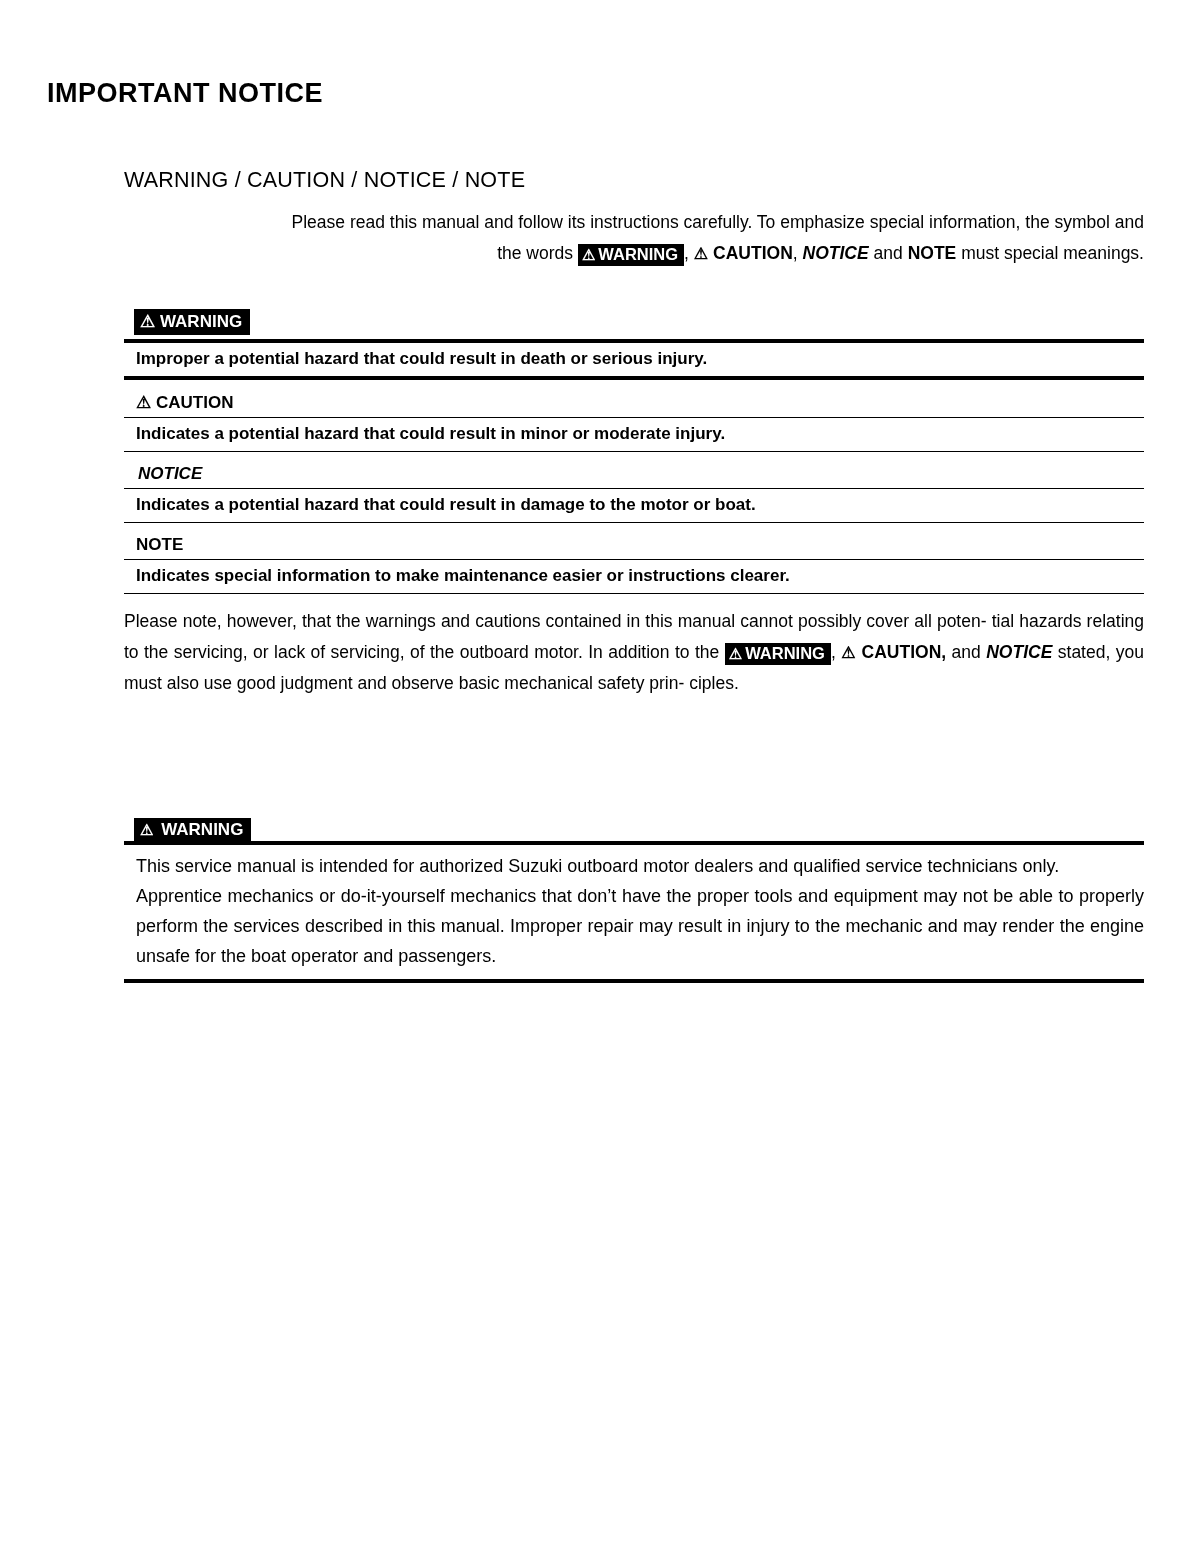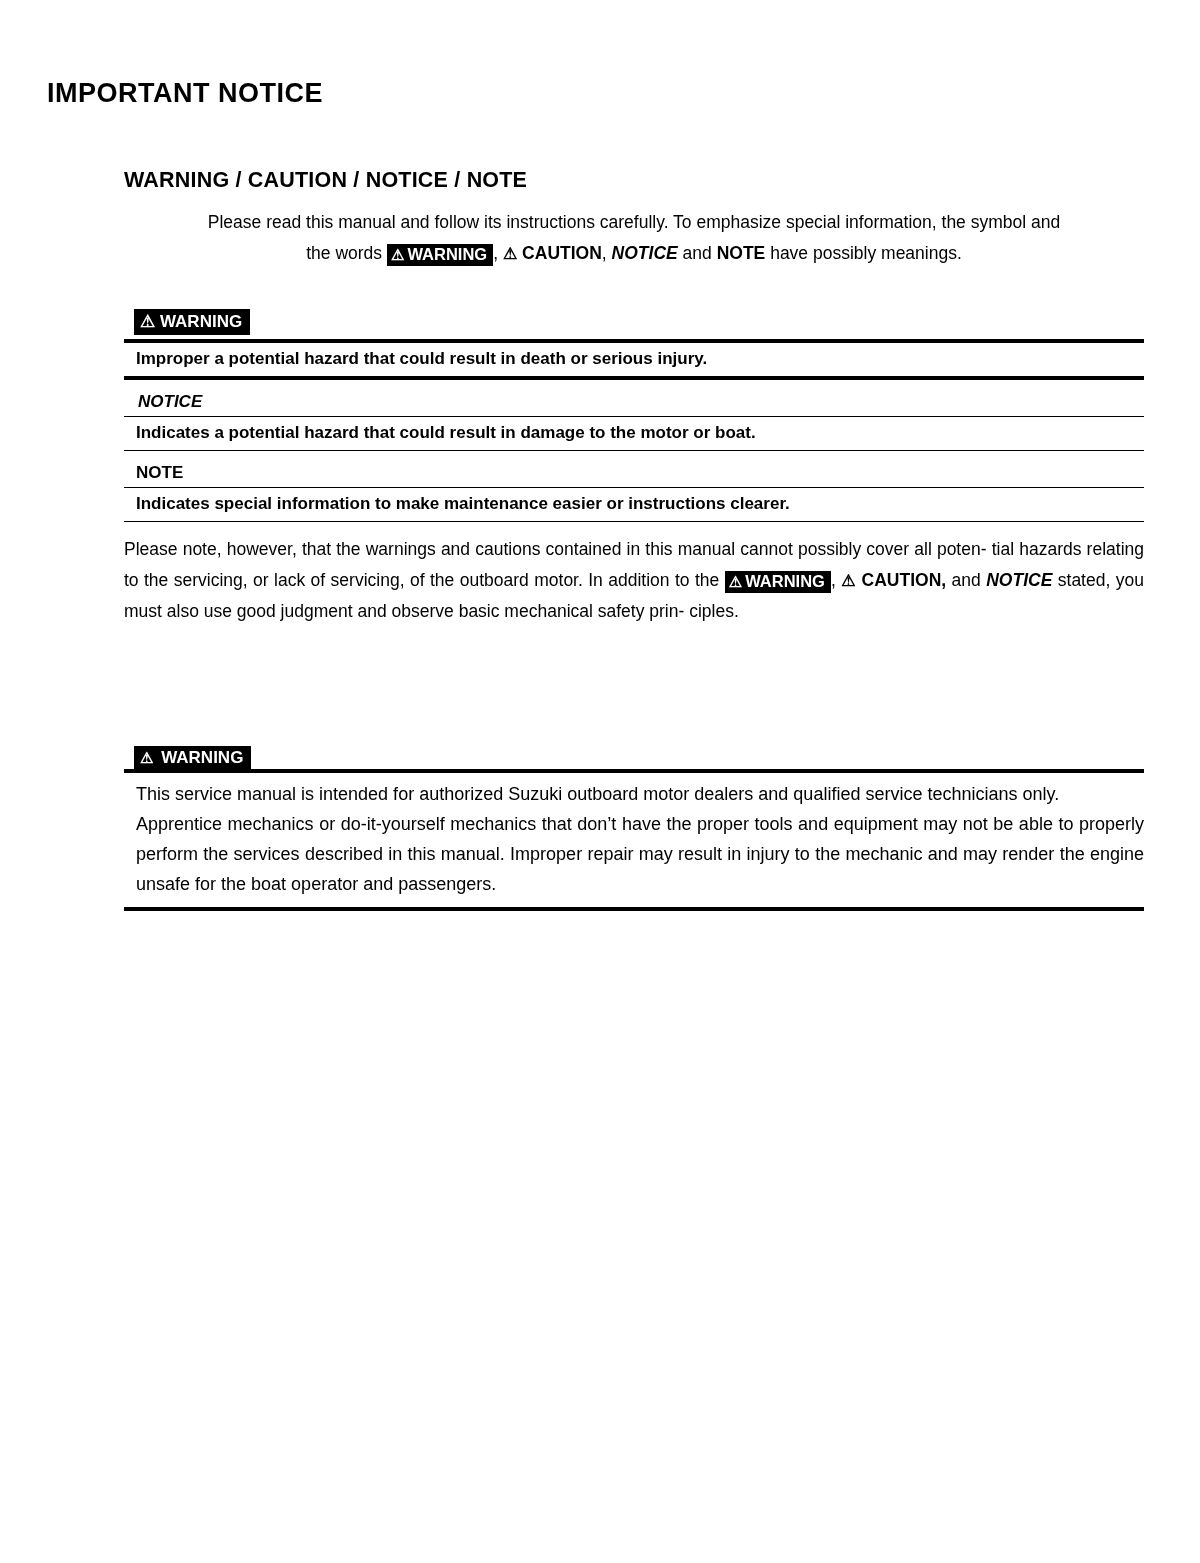--- a/index.html
+++ b/index.html
@@ -34,31 +34,31 @@
     margin-left: 47px;
   }
   .content {
     position: absolute;
     left: 124px;
     top: 168px;
     width: 1020px;
   }
   .section-heading {
     font-size: 21.5px;
-    font-weight: bold;
+    font-weight: normal;
     margin: 0 0 14px 0;
     letter-spacing: 0.2px;
   }
   .para {
     font-size: 17.5px;
     line-height: 31px;
     margin: 0;
     text-align: justify;
   }
-  .para.nojust { text-align: center; }
+  .para.nojust { text-align: right; }
 
   
   .chip-warning {
     display: inline-block;
     background: #000000;
     color: #ffffff;
     font-weight: bold;
     font-size: 16.5px;
     padding: 1px 6px 2px 4px;
     line-height: 19px;
@@ -148,32 +148,38 @@
     <div class="section-heading">WARNING / CAUTION / NOTICE / NOTE</div>
 
     <div class="para nojust">
       <span>Please read this manual and follow its instructions carefully. To emphasize special information, the symbol and</span><br>
       <span>the words</span>
       <span class="chip-warning"><span class="tri">⚠</span><span>WARNING</span></span><span>,</span>
       <span class="inline-caution"><span class="tri">⚠</span> <span>CAUTION</span></span><span>,</span>
       <span class="inline-notice">NOTICE</span>
       <span>and</span>
       <span class="inline-note">NOTE</span>
-      <span>have possibly meanings.</span><br>
+      <span>must special meanings.</span><br>
     </div>
 
     <div class="defs">
 
       <div class="def-block">
         <div class="def-label boxed"><span class="tri">⚠</span> <span>WARNING</span></div>
         <div class="rule-thick"></div>
         <div class="def-text">Improper a potential hazard that could result in death or serious injury.</div>
         <div class="rule-thick"></div>
       </div>
 
+      <div class="def-block">
+        <div class="def-label plain"><span class="tri">⚠</span> <span>CAUTION</span></div>
+        <div class="rule-thin"></div>
+        <div class="def-text">Indicates a potential hazard that could result in minor or moderate injury.</div>
+        <div class="rule-thin"></div>
+      </div>
 
       <div class="def-block">
         <div class="def-label italic">NOTICE</div>
         <div class="rule-thin"></div>
         <div class="def-text">Indicates a potential hazard that could result in damage to the motor or boat.</div>
         <div class="rule-thin"></div>
       </div>
 
       <div class="def-block">
         <div class="def-label plain">NOTE</div>

